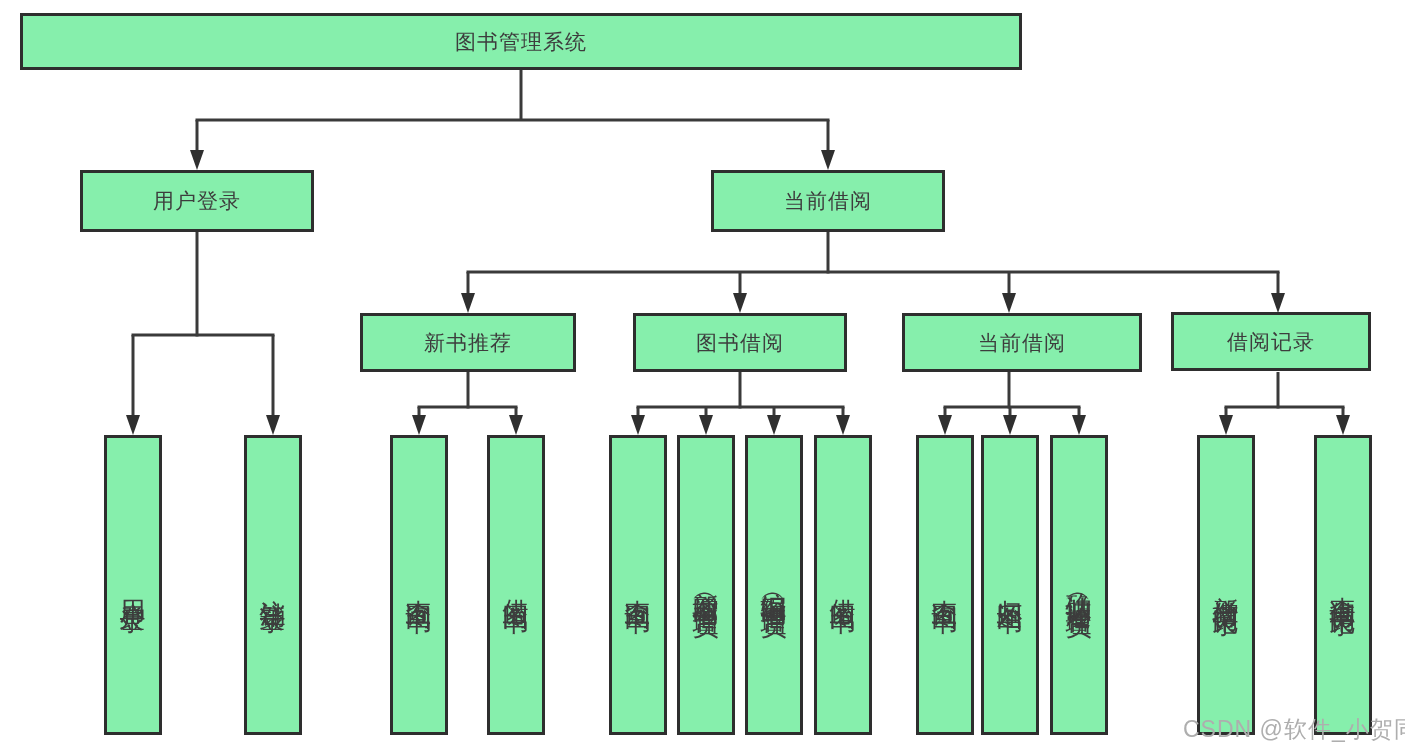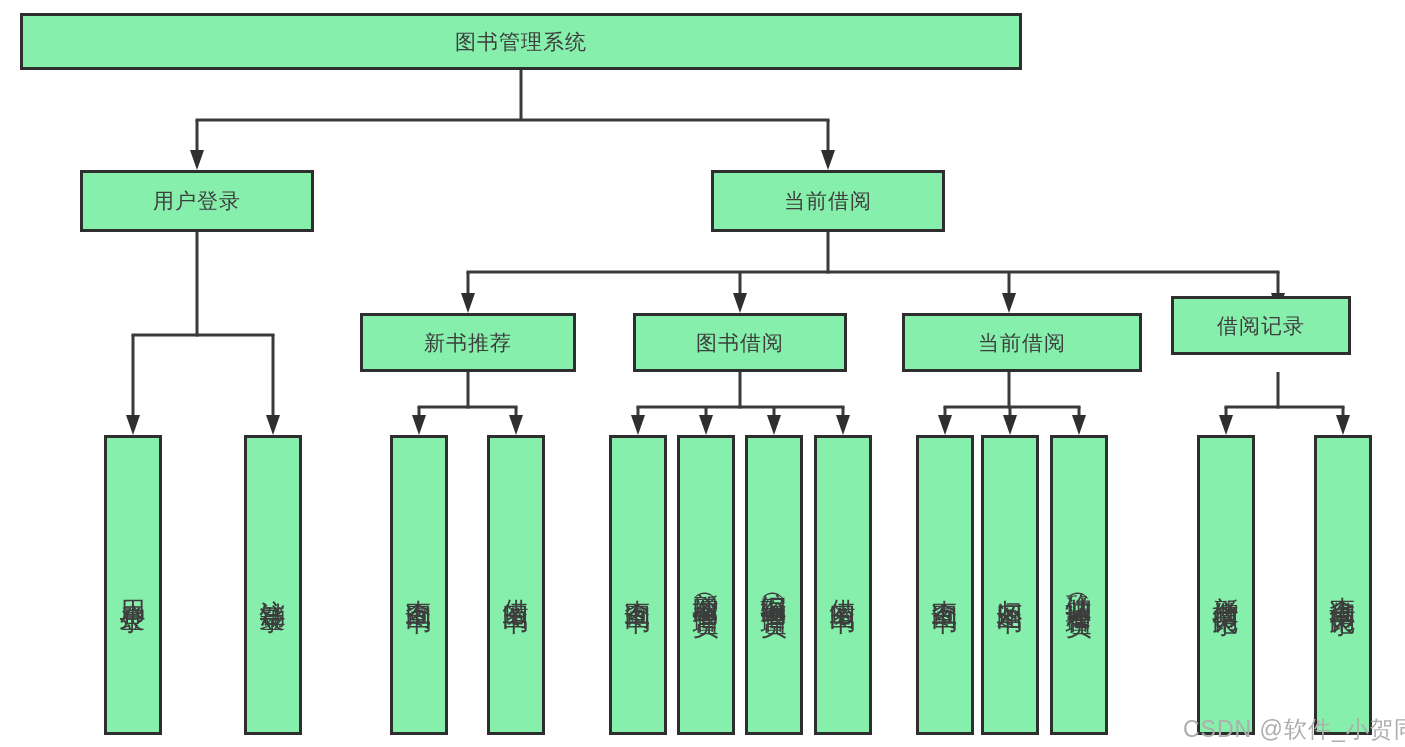--- a/index.html
+++ b/index.html
@@ -136,21 +136,21 @@
 
   <div class="node hbox" style="left:633px; top:313px; width:214px; height:59px;">
     <span>图书借阅</span>
   </div>
   <div class="node hbox" style="left:360px; top:313px; width:216px; height:59px;">
     <span>新书推荐</span>
   </div>
   <div class="node hbox" style="left:902px; top:313px; width:240px; height:59px;">
     <span>当前借阅</span>
   </div>
-  <div class="node hbox" style="left:1171px; top:296px; width:180px; height:59px;">
+  <div class="node hbox" style="left:1171px; top:312px; width:200px; height:59px;">
     <span>借阅记录</span>
   </div>
 
   <div class="node leaf" style="left:104px; top:435px; width:58px; height:300px;">
     <span class="vtext">用户登录</span>
   </div>
   <div class="node leaf" style="left:244px; top:435px; width:58px; height:300px;">
     <span class="vtext">注销登录</span>
   </div>
 

